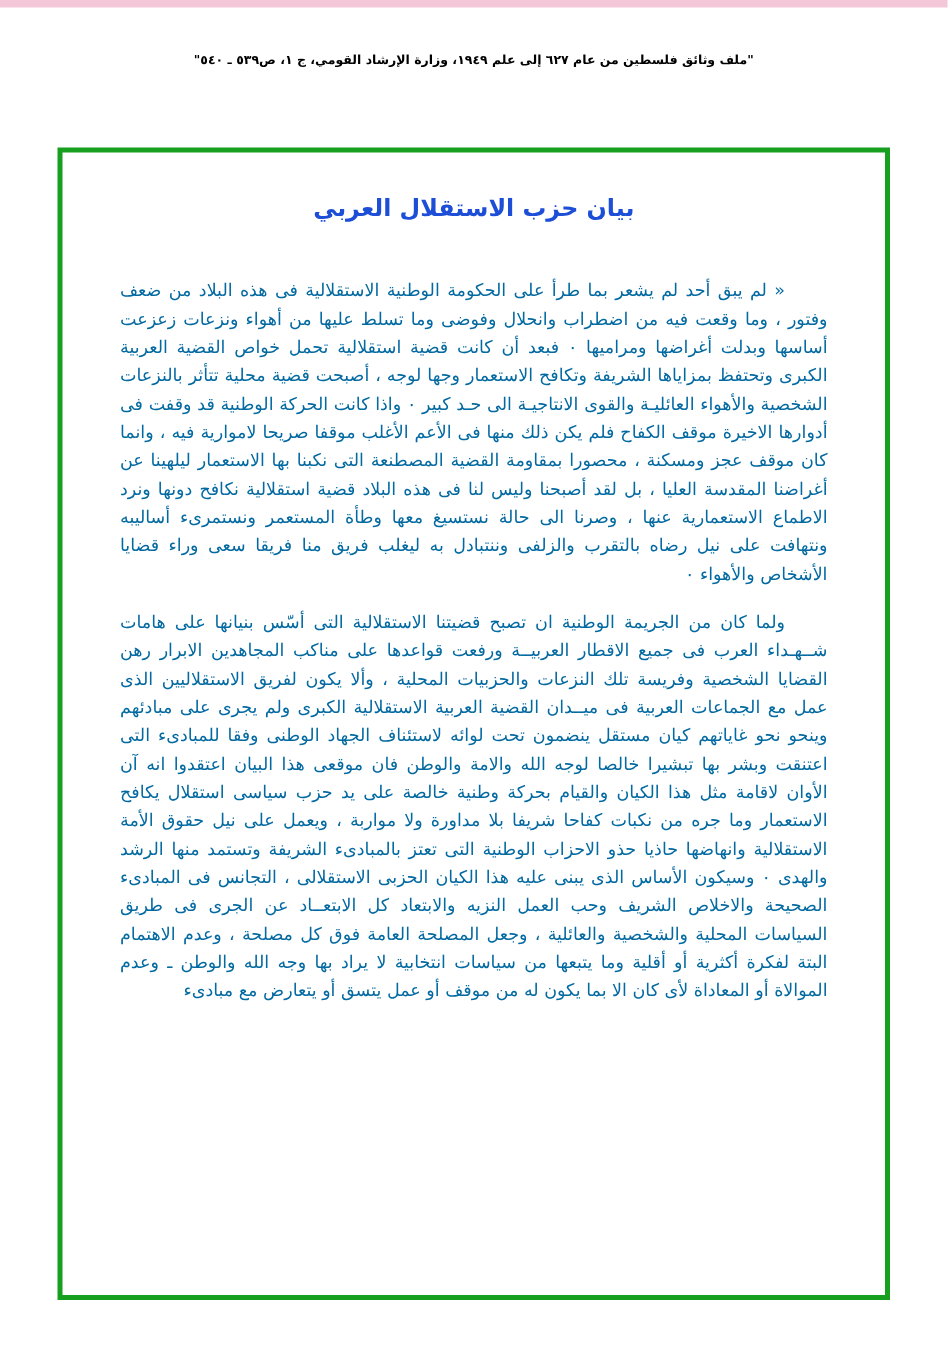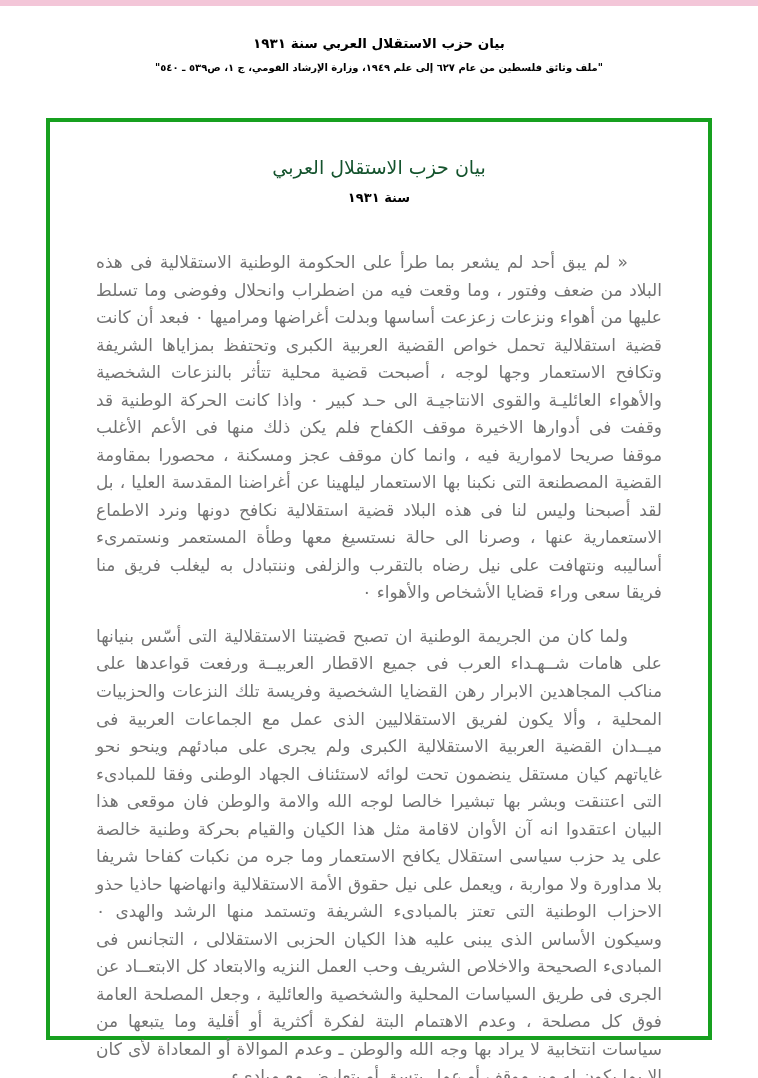--- a/index.html
+++ b/index.html
@@ -73,43 +73,43 @@
   .frame-inner {
     position: absolute;
     top: 0; left: 0; right: 0; bottom: 0;
     padding: 30px 46px 20px 46px;
     box-sizing: border-box;
   }
 
   .doc-title {
     text-align: center;
     font-size: 19px;
-    font-weight: normal;
-    color: #14532d;
+    font-weight: bold;
+    color: #1d4ed8;
     direction: rtl;
     margin-top: 4px;
   }
 
   .doc-subtitle {
     text-align: center;
     font-size: 13px;
     font-weight: bold;
     color: #000000;
     direction: rtl;
     margin-top: 12px;
   }
 
   .body-text {
     margin-top: 44px;
     direction: rtl;
     text-align: justify;
     text-align-last: right;
-    font-size: 17px;
+    font-size: 14px;
     line-height: 1.62;
-    color: #737373;
+    color: #0369a1;
     font-family: "DejaVu Sans", "Liberation Sans", sans-serif;
   }
 
   .para {
     margin: 0 0 16px 0;
     text-indent: 34px;
     text-align: justify;
     text-align-last: right;
   }
 
@@ -119,30 +119,28 @@
   }
 </style>
 </head>
 <body>
 
 <div class="page">
 
   <div class="top-pink-bar"></div>
 
   <div class="header">
-    <div class="header-title">بيان حزب الاستقلال العربي سنة ١٩٣١</div>
     <div class="header-sub">"ملف وثائق فلسطين من عام ٦٢٧ إلى علم ١٩٤٩، وزارة الإرشاد القومي، ج ١، ص٥٣٩ ـ ٥٤٠"</div>
   </div>
 
   <div class="frame">
     <div class="frame-inner">
 
       <div class="doc-title">بيان حزب الاستقلال العربي</div>
 
-      <div class="doc-subtitle">سنة ١٩٣١</div>
 
       <div class="body-text">
         <p class="para">« لم يبق أحد لم يشعر بما طرأ على الحكومة الوطنية الاستقلالية فى هذه البلاد من ضعف وفتور ، وما وقعت فيه من اضطراب وانحلال وفوضى وما تسلط عليها من أهواء ونزعات زعزعت أساسها وبدلت أغراضها ومراميها ٠ فبعد أن كانت قضية استقلالية تحمل خواص القضية العربية الكبرى وتحتفظ بمزاياها الشريفة وتكافح الاستعمار وجها لوجه ، أصبحت قضية محلية تتأثر بالنزعات الشخصية والأهواء العائليـة والقوى الانتاجيـة الى حـد كبير ٠ واذا كانت الحركة الوطنية قد وقفت فى أدوارها الاخيرة موقف الكفاح فلم يكن ذلك منها فى الأعم الأغلب موقفا صريحا لاموارية فيه ، وانما كان موقف عجز ومسكنة ، محصورا بمقاومة القضية المصطنعة التى نكبنا بها الاستعمار ليلهينا عن أغراضنا المقدسة العليا ، بل لقد أصبحنا وليس لنا فى هذه البلاد قضية استقلالية نكافح دونها ونرد الاطماع الاستعمارية عنها ، وصرنا الى حالة نستسيغ معها وطأة المستعمر ونستمرىء أساليبه ونتهافت على نيل رضاه بالتقرب والزلفى وننتبادل به ليغلب فريق منا فريقا سعى وراء قضايا الأشخاص والأهواء ٠</p>
         <p class="para last">ولما كان من الجريمة الوطنية ان تصبح قضيتنا الاستقلالية التى أسّس بنيانها على هامات شــهـداء العرب فى جميع الاقطار العربيــة ورفعت قواعدها على مناكب المجاهدين الابرار رهن القضايا الشخصية وفريسة تلك النزعات والحزبيات المحلية ، وألا يكون لفريق الاستقلاليين الذى عمل مع الجماعات العربية فى ميــدان القضية العربية الاستقلالية الكبرى ولم يجرى على مبادئهم وينحو نحو غاياتهم كيان مستقل ينضمون تحت لوائه لاستئناف الجهاد الوطنى وفقا للمبادىء التى اعتنقت وبشر بها تبشيرا خالصا لوجه الله والامة والوطن فان موقعى هذا البيان اعتقدوا انه آن الأوان لاقامة مثل هذا الكيان والقيام بحركة وطنية خالصة على يد حزب سياسى استقلال يكافح الاستعمار وما جره من نكبات كفاحا شريفا بلا مداورة ولا مواربة ، ويعمل على نيل حقوق الأمة الاستقلالية وانهاضها حاذيا حذو الاحزاب الوطنية التى تعتز بالمبادىء الشريفة وتستمد منها الرشد والهدى ٠ وسيكون الأساس الذى يبنى عليه هذا الكيان الحزبى الاستقلالى ، التجانس فى المبادىء الصحيحة والاخلاص الشريف وحب العمل النزيه والابتعاد كل الابتعــاد عن الجرى فى طريق السياسات المحلية والشخصية والعائلية ، وجعل المصلحة العامة فوق كل مصلحة ، وعدم الاهتمام البتة لفكرة أكثرية أو أقلية وما يتبعها من سياسات انتخابية لا يراد بها وجه الله والوطن ـ وعدم الموالاة أو المعاداة لأى كان الا بما يكون له من موقف أو عمل يتسق أو يتعارض مع مبادىء</p>
       </div>
 
     </div>
   </div>
 
 </div>

